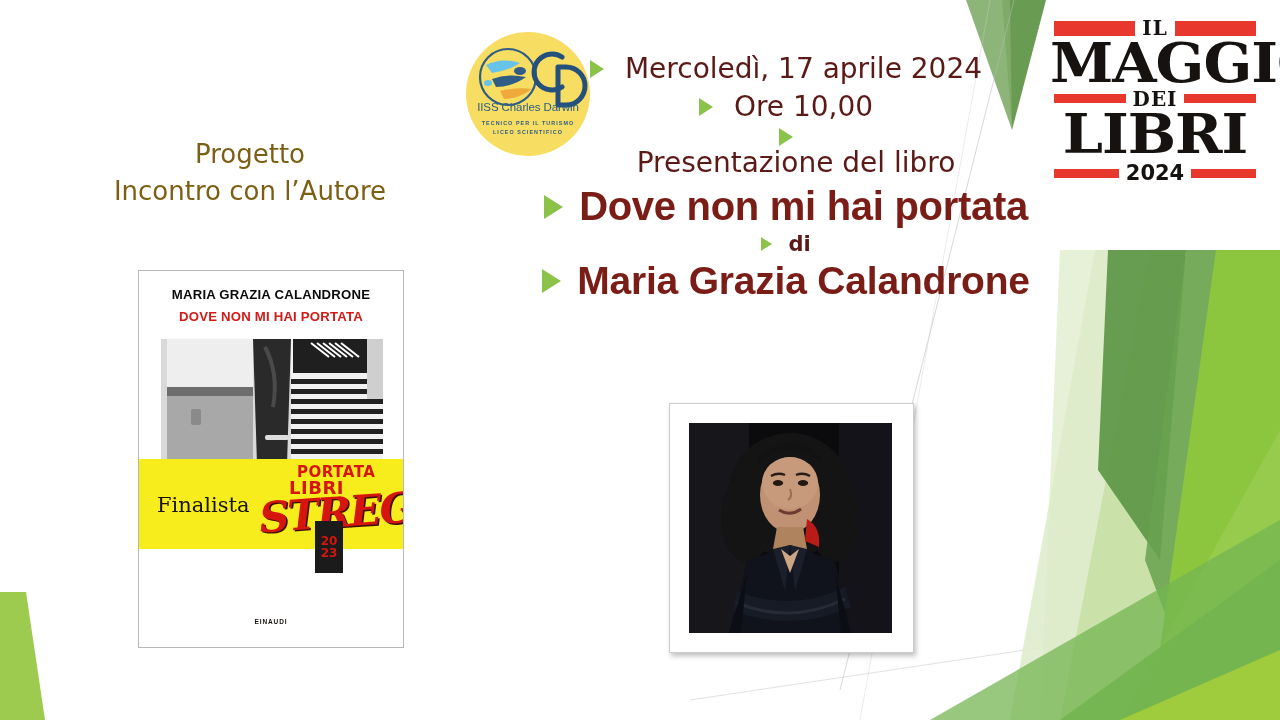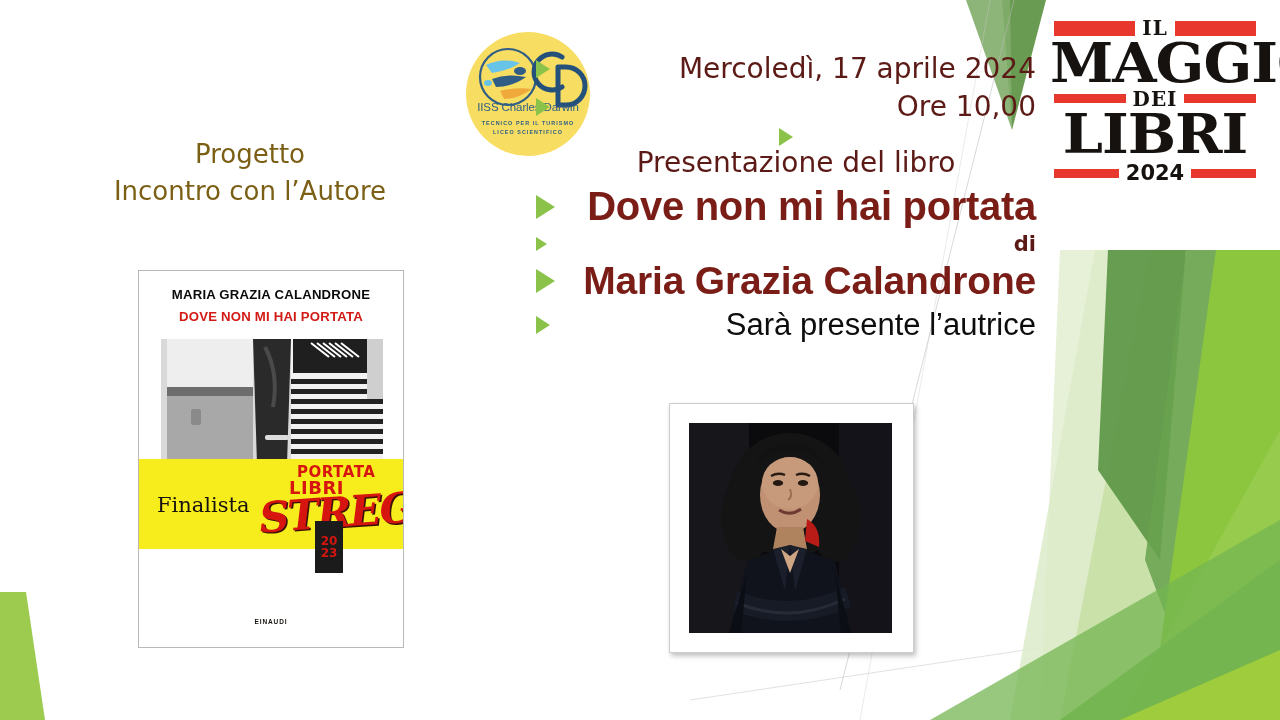--- a/index.html
+++ b/index.html
@@ -129,21 +129,21 @@
   
   #bullets {
     position: absolute;
     left: 536px;
     top: 52px;
     width: 500px;
   }
   .bline {
     display: flex;
     align-items: center;
-    justify-content: space-between;
+    justify-content: center;
     white-space: nowrap;
   }
   .bullet-tri {
     display: inline-block;
     width: 0; height: 0;
     border-style: solid;
     border-width: 9px 0 9px 14px;
     border-color: transparent transparent transparent #8bc34a;
     flex: 0 0 auto;
   }
@@ -443,24 +443,20 @@
     <div class="bline line-di">
       <span class="bullet-tri small"></span>
       <span class="btext">di</span>
     </div>
 
     <div class="bline line-author">
       <span class="bullet-tri big"></span>
       <span class="btext">Maria Grazia Calandrone</span>
     </div>
 
-    <div class="bline line-present">
-      <span class="bullet-tri"></span>
-      <span class="btext">Sarà presente l’autrice</span>
-    </div>
 
   </div>
 
   <div id="book-cover">
     <div class="bc-author">MARIA GRAZIA CALANDRONE</div>
     <div class="bc-title">DOVE NON MI HAI PORTATA</div>
 
     <div class="bc-photo">
       <svg width="222" height="125" viewBox="0 0 222 125">
         <rect x="0" y="0" width="222" height="125" fill="#d9d9d9"></rect>

